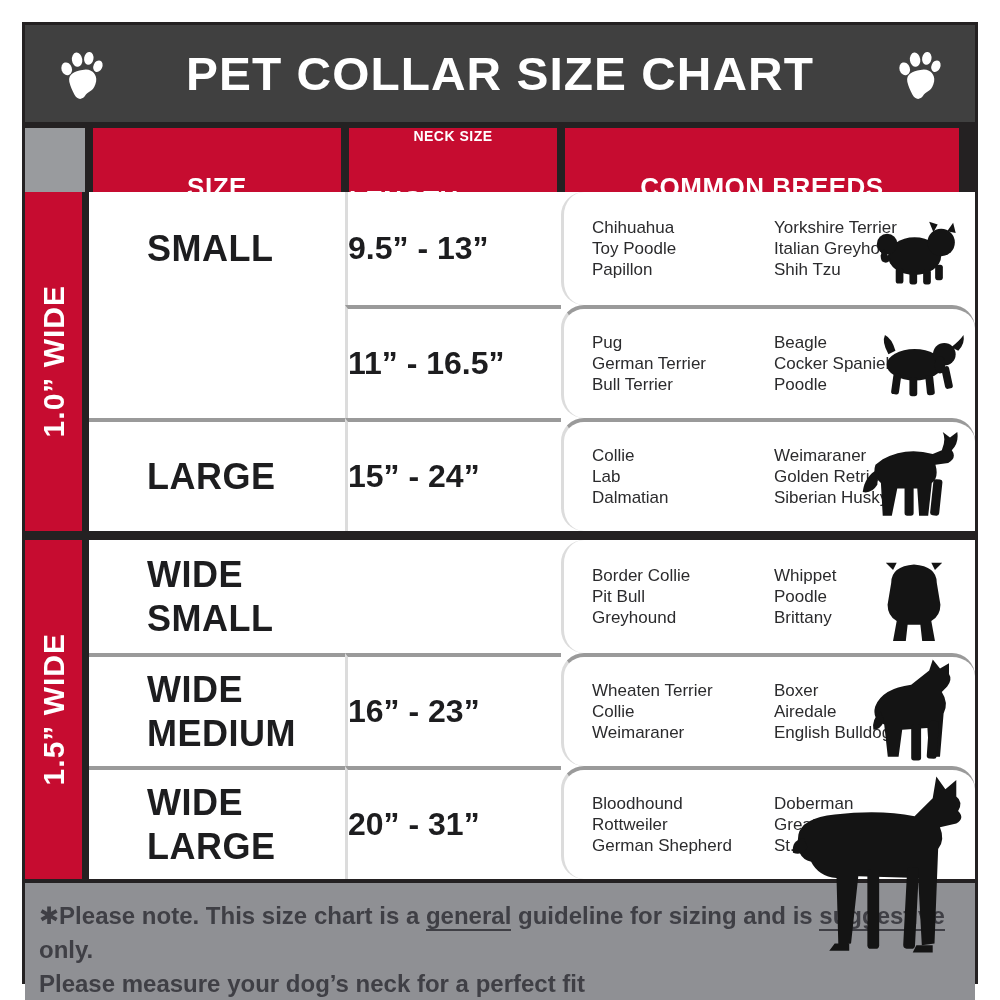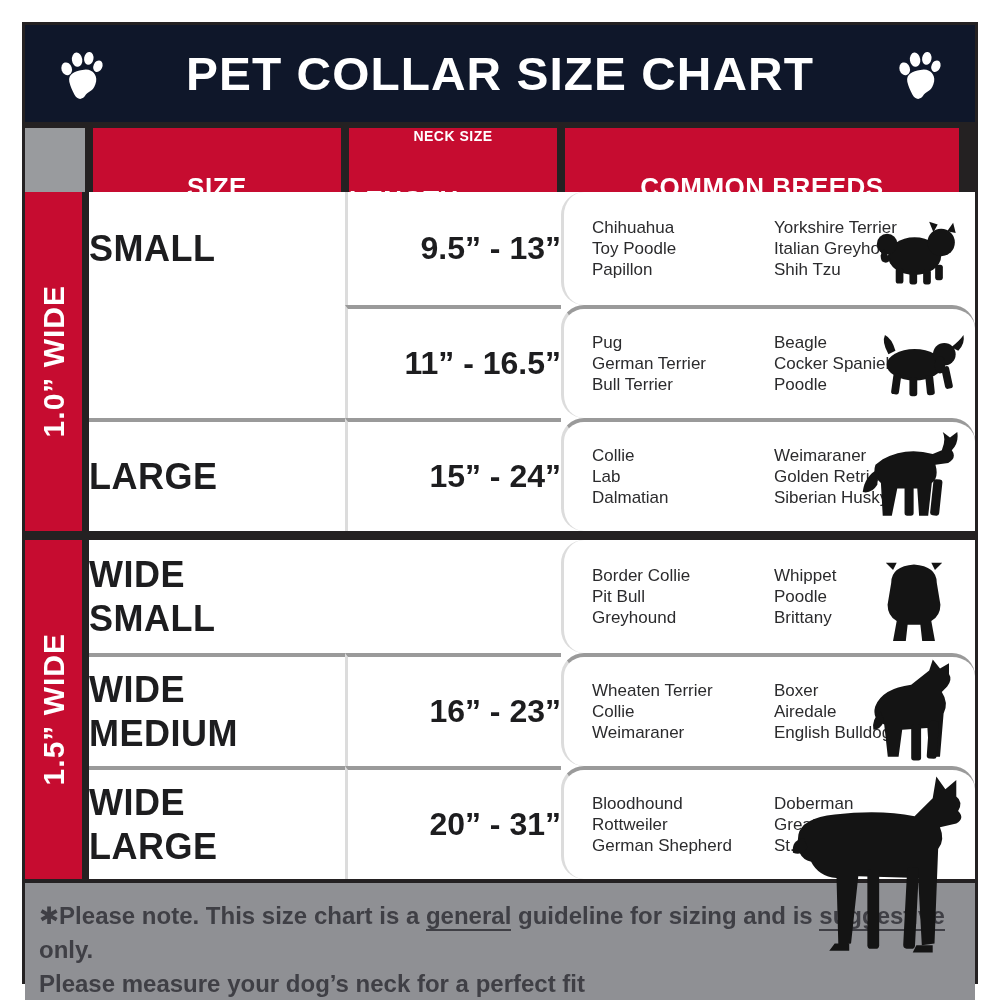--- a/index.html
+++ b/index.html
@@ -1,20 +1,20 @@
 <!DOCTYPE html>
 <html><head>
 <meta charset="utf-8">
 <style>
   html,body{margin:0;padding:0;background:#ffffff;width:1000px;height:1000px;
     font-family:"Liberation Sans","DejaVu Sans",sans-serif;}
   .frame{position:absolute;left:22px;top:22px;width:956px;height:962px;
     border:3px solid #242122;box-sizing:border-box;background:#fff;display:flex;flex-direction:column;}
   
-  .titlebar{height:97px;background:#0f172a;color:#fff;display:flex;align-items:center;
+  .titlebar{height:97px;background:#404040;color:#fff;display:flex;align-items:center;
     justify-content:flex-start;padding:0 30px;flex:0 0 auto;gap:40px;}
   .title{font-size:46px;font-weight:bold;letter-spacing:1px;transform:scaleX(1.04);
     flex:1;text-align:center;white-space:nowrap;}
   .paw{width:52px;height:56px;flex:0 0 auto;}
   
   .headerrow{height:70px;background:#242122;display:grid;
     grid-template-columns:64px 256px 216px 1fr;flex:0 0 auto;}
   .hcell{background:#c60c30;color:#fff;display:flex;flex-direction:column;align-items:center;
     justify-content:center;margin:6px 4px;font-weight:bold;gap:40px;}
   .hcorner{background:#999b9e;margin:6px 4px 6px 0;}
@@ -23,24 +23,24 @@
   .hcell:last-child{margin-right:16px;}
   
   .section{display:grid;grid-template-columns:64px 256px 216px 1fr;
     grid-template-rows:repeat(3,113px);background:#fff;position:relative;flex:0 0 auto;}
   .sidebar{grid-row:1 / span 3;grid-column:1;background:#c60c30;border-right:7px solid #242122;
     display:flex;align-items:center;justify-content:center;}
   .sidebar span{writing-mode:vertical-rl;transform:rotate(180deg);color:#fff;font-weight:bold;
     font-size:30px;letter-spacing:1px;white-space:nowrap;}
   .cell{display:flex;align-items:center;box-sizing:border-box;position:relative;}
   .rowline{border-top:4px solid #9a9a9a;}
-  .c-size{grid-column:2;justify-content:flex-start;
+  .c-size{grid-column:2;justify-content:flex-start;padding-left:58px;
     font-size:36px;font-weight:bold;color:#1d1d1f;letter-spacing:.5px;line-height:1.2;}
   .c-size .lbl{max-width:150px;}
-  .c-len{grid-column:3;justify-content:flex-end;font-size:32px;font-weight:bold;color:#1d1d1f;
+  .c-len{grid-column:3;justify-content:flex-start;font-size:32px;font-weight:bold;color:#1d1d1f;
     border-left:3px solid #dcdcdc;}
   .c-br{grid-column:4;border-left:3px solid #dcdcdc;padding-left:28px;gap:30px;border-radius:23px;}
   .brlist{display:flex;flex-direction:column;font-size:17px;color:#2b2b2d;line-height:1.24;width:152px;}
   .brlist.b2{width:170px;}
   .dogbox{position:absolute;right:6px;bottom:6px;z-index:5;line-height:0;}
   .dog{fill:#141414;}
   .secdivider{height:9px;background:#242122;flex:0 0 auto;}
   
   .footer{flex:1 1 auto;background:#8f9094;border-top:4px solid #242122;color:#3f3f45;
     font-size:24px;font-weight:bold;padding:16px 14px 0 14px;line-height:1.42;z-index:1;}

